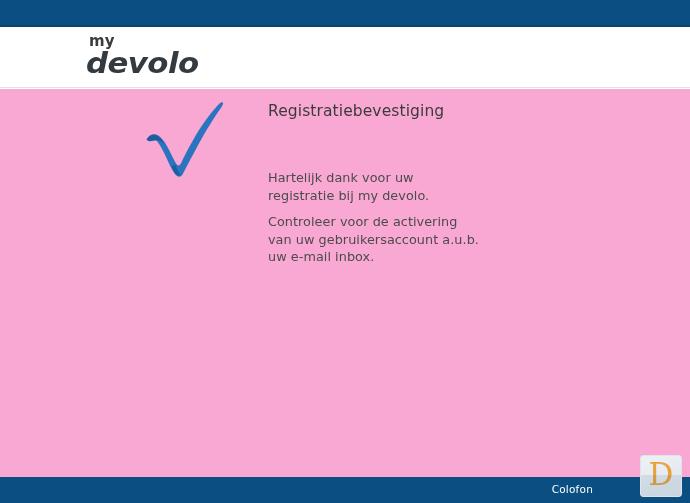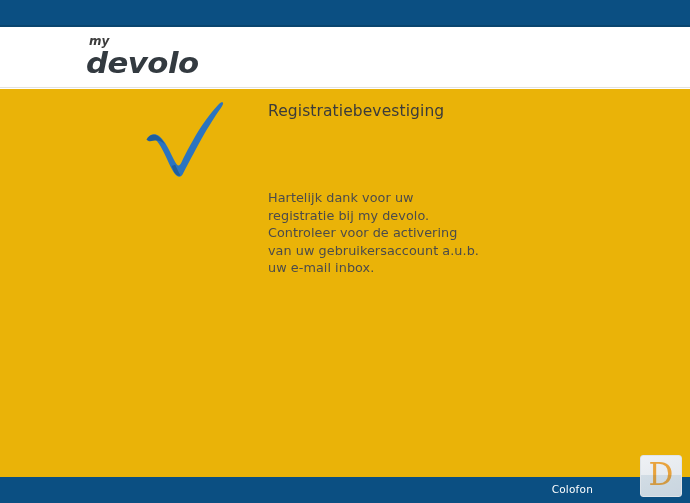--- a/index.html
+++ b/index.html
@@ -37,22 +37,21 @@
     box-sizing: border-box;
   }
   .logo {
     position: absolute;
     left: 86px;
     top: 8px;
     user-select: none;
   }
   .logo-my {
     font-family: "DejaVu Sans", sans-serif;
-    font-style: italic;
-    font-size: 12px;
+    font-size: 15px;
     font-weight: 600;
     color: #3c3c3c;
     letter-spacing: 0px;
     display: block;
     line-height: 13px;
     margin-left: 3px;
   }
   .logo-devolo {
     font-family: "DejaVu Sans", sans-serif;
     font-style: italic;
@@ -65,21 +64,21 @@
     transform: scaleX(1.06);
     transform-origin: left center;
   }
 
   
   .content {
     position: absolute;
     top: 89px; left: 0;
     width: 690px;
     height: 388px;
-    background: #eab308;
+    background: #f9a8d4;
   }
 
   .check-wrap {
     position: absolute;
     left: 142px;
     top: 9px;
     width: 92px;
     height: 80px;
   }
   .check-wrap svg { display: block; }
@@ -101,22 +100,22 @@
   }
   .para {
     font-family: "DejaVu Sans", sans-serif;
     font-size: 12.8px;
     color: #4b4b4b;
     line-height: 17.6px;
     margin: 0;
     letter-spacing: 0.05px;
     white-space: pre-line;
   }
-  .para-1 { margin-top: 68px; }
-  .para-2 { }
+  .para-1 { margin-top: 48px; }
+  .para-2 { margin-top: 9px; }
 
   
   .footer {
     position: absolute;
     left: 0;
     top: 477px;
     width: 690px;
     height: 26px;
     background: #0b4f82;
   }

